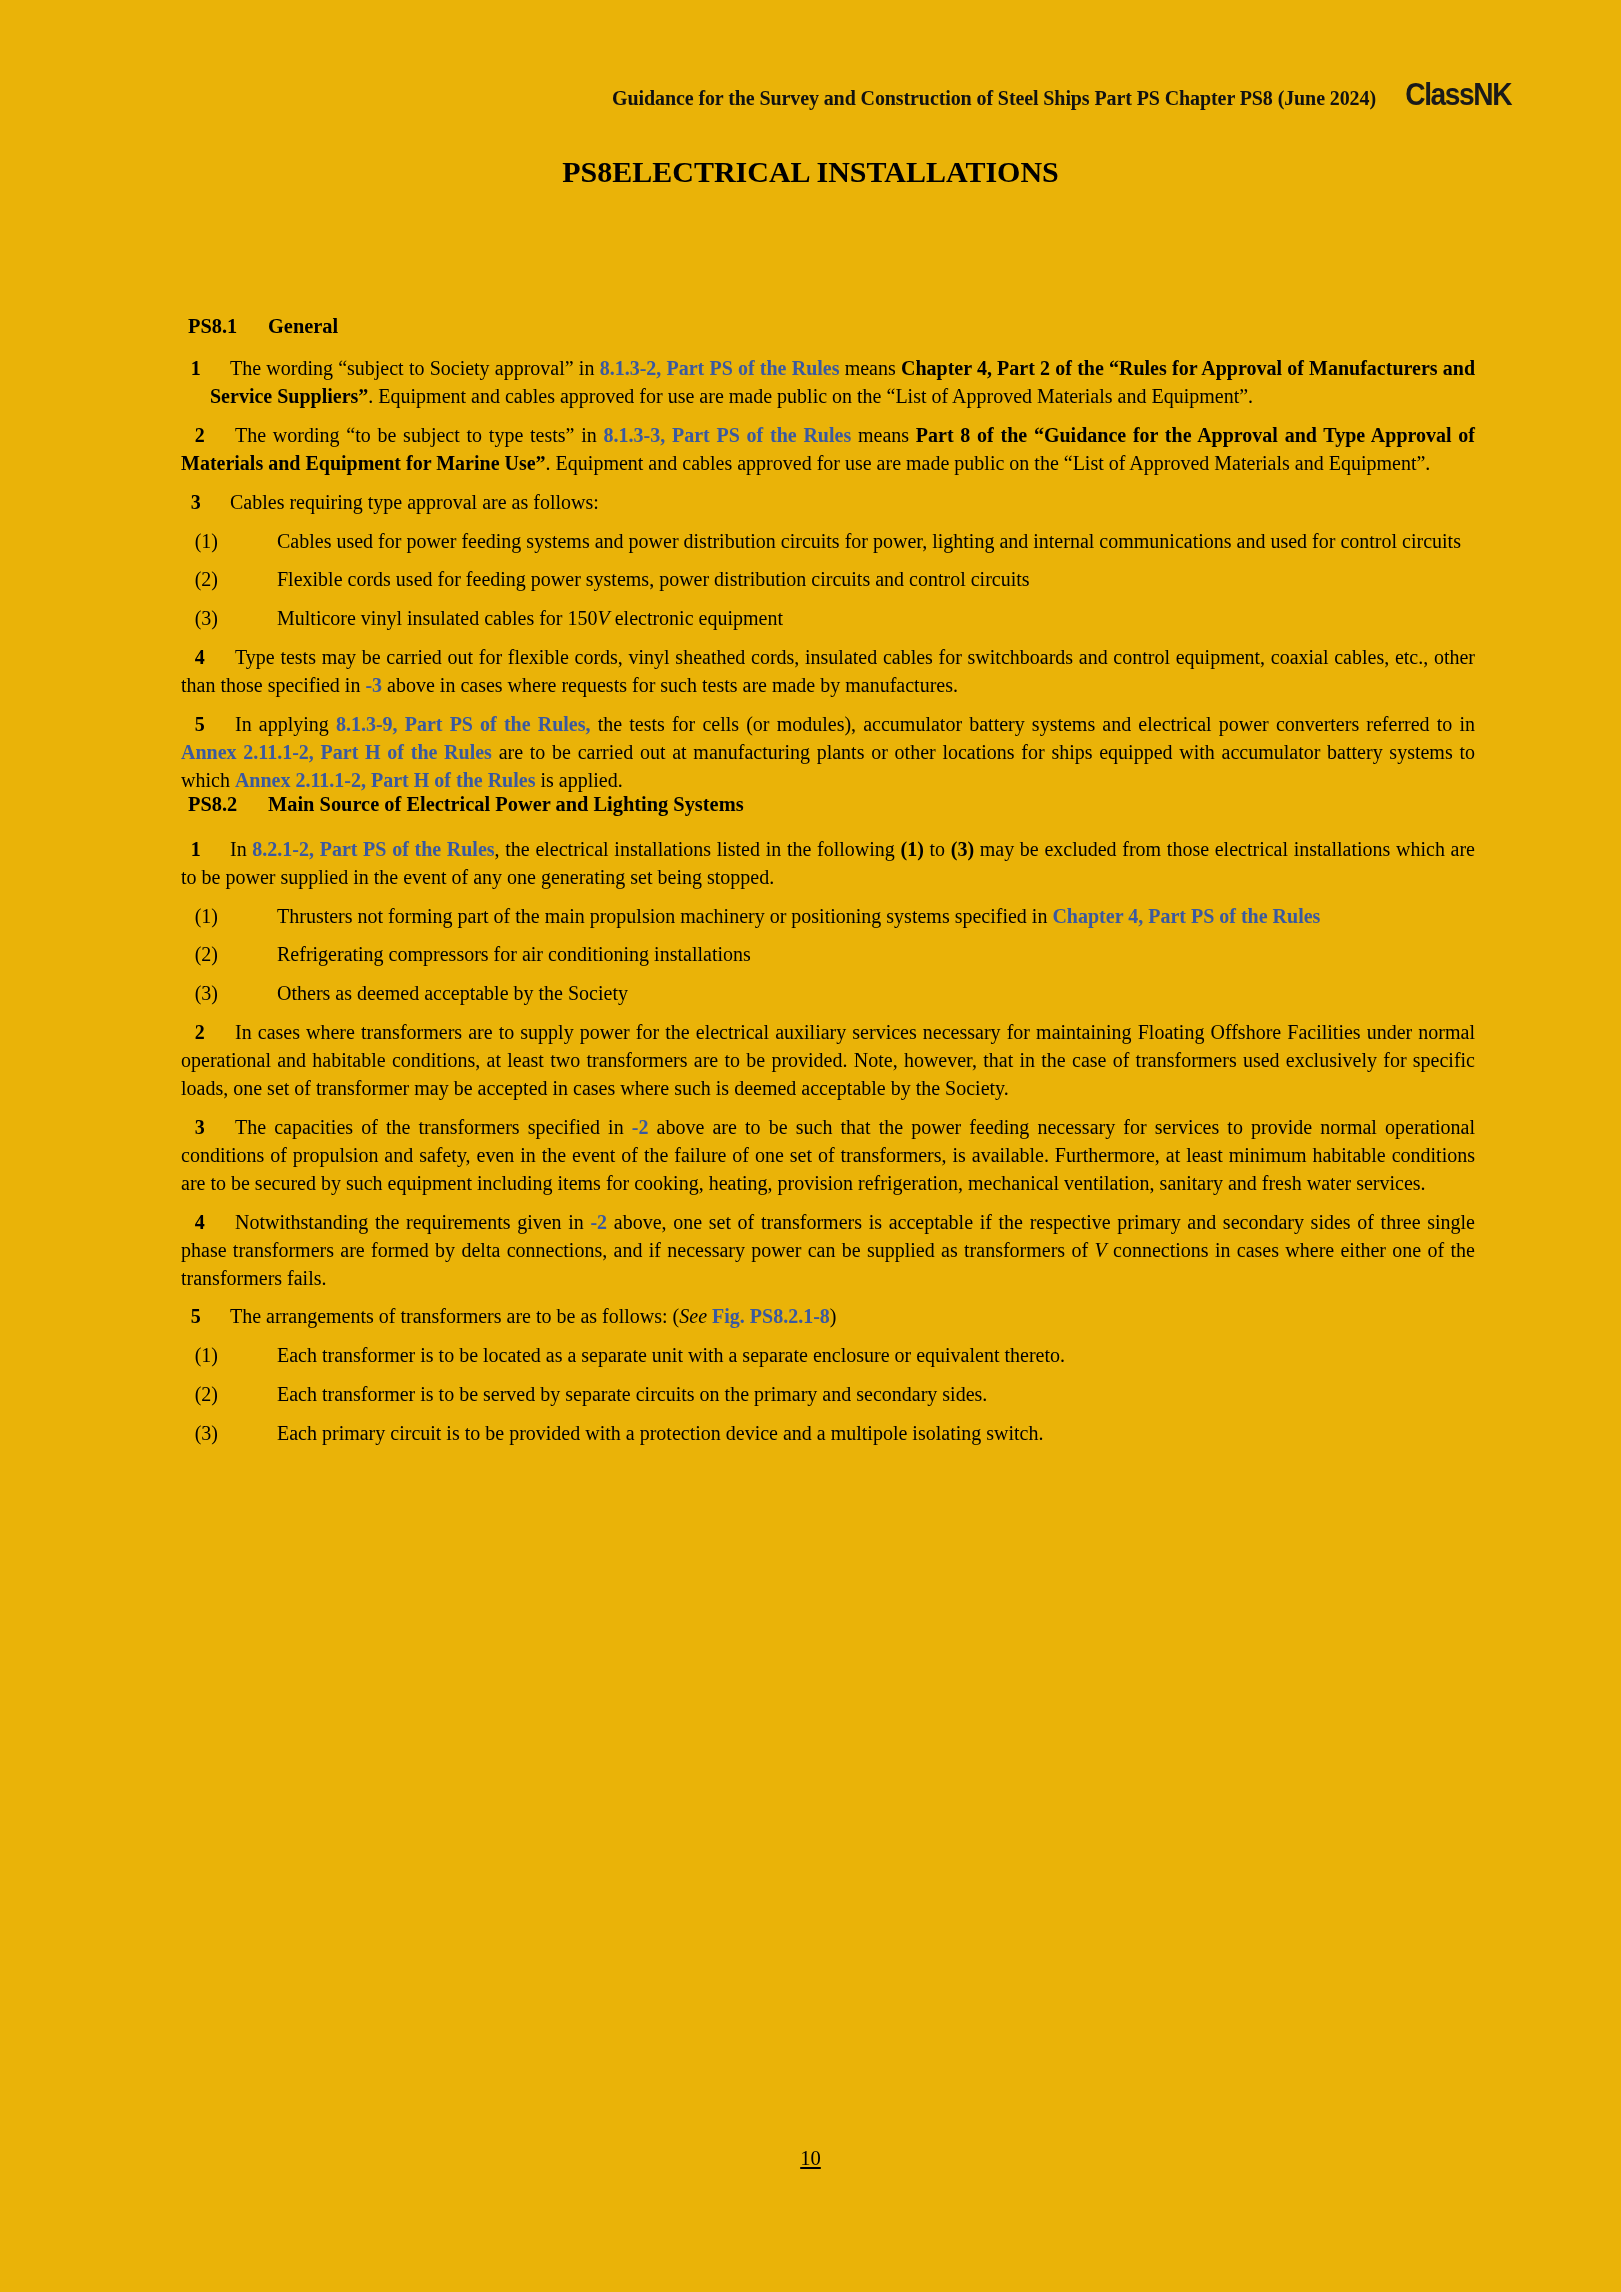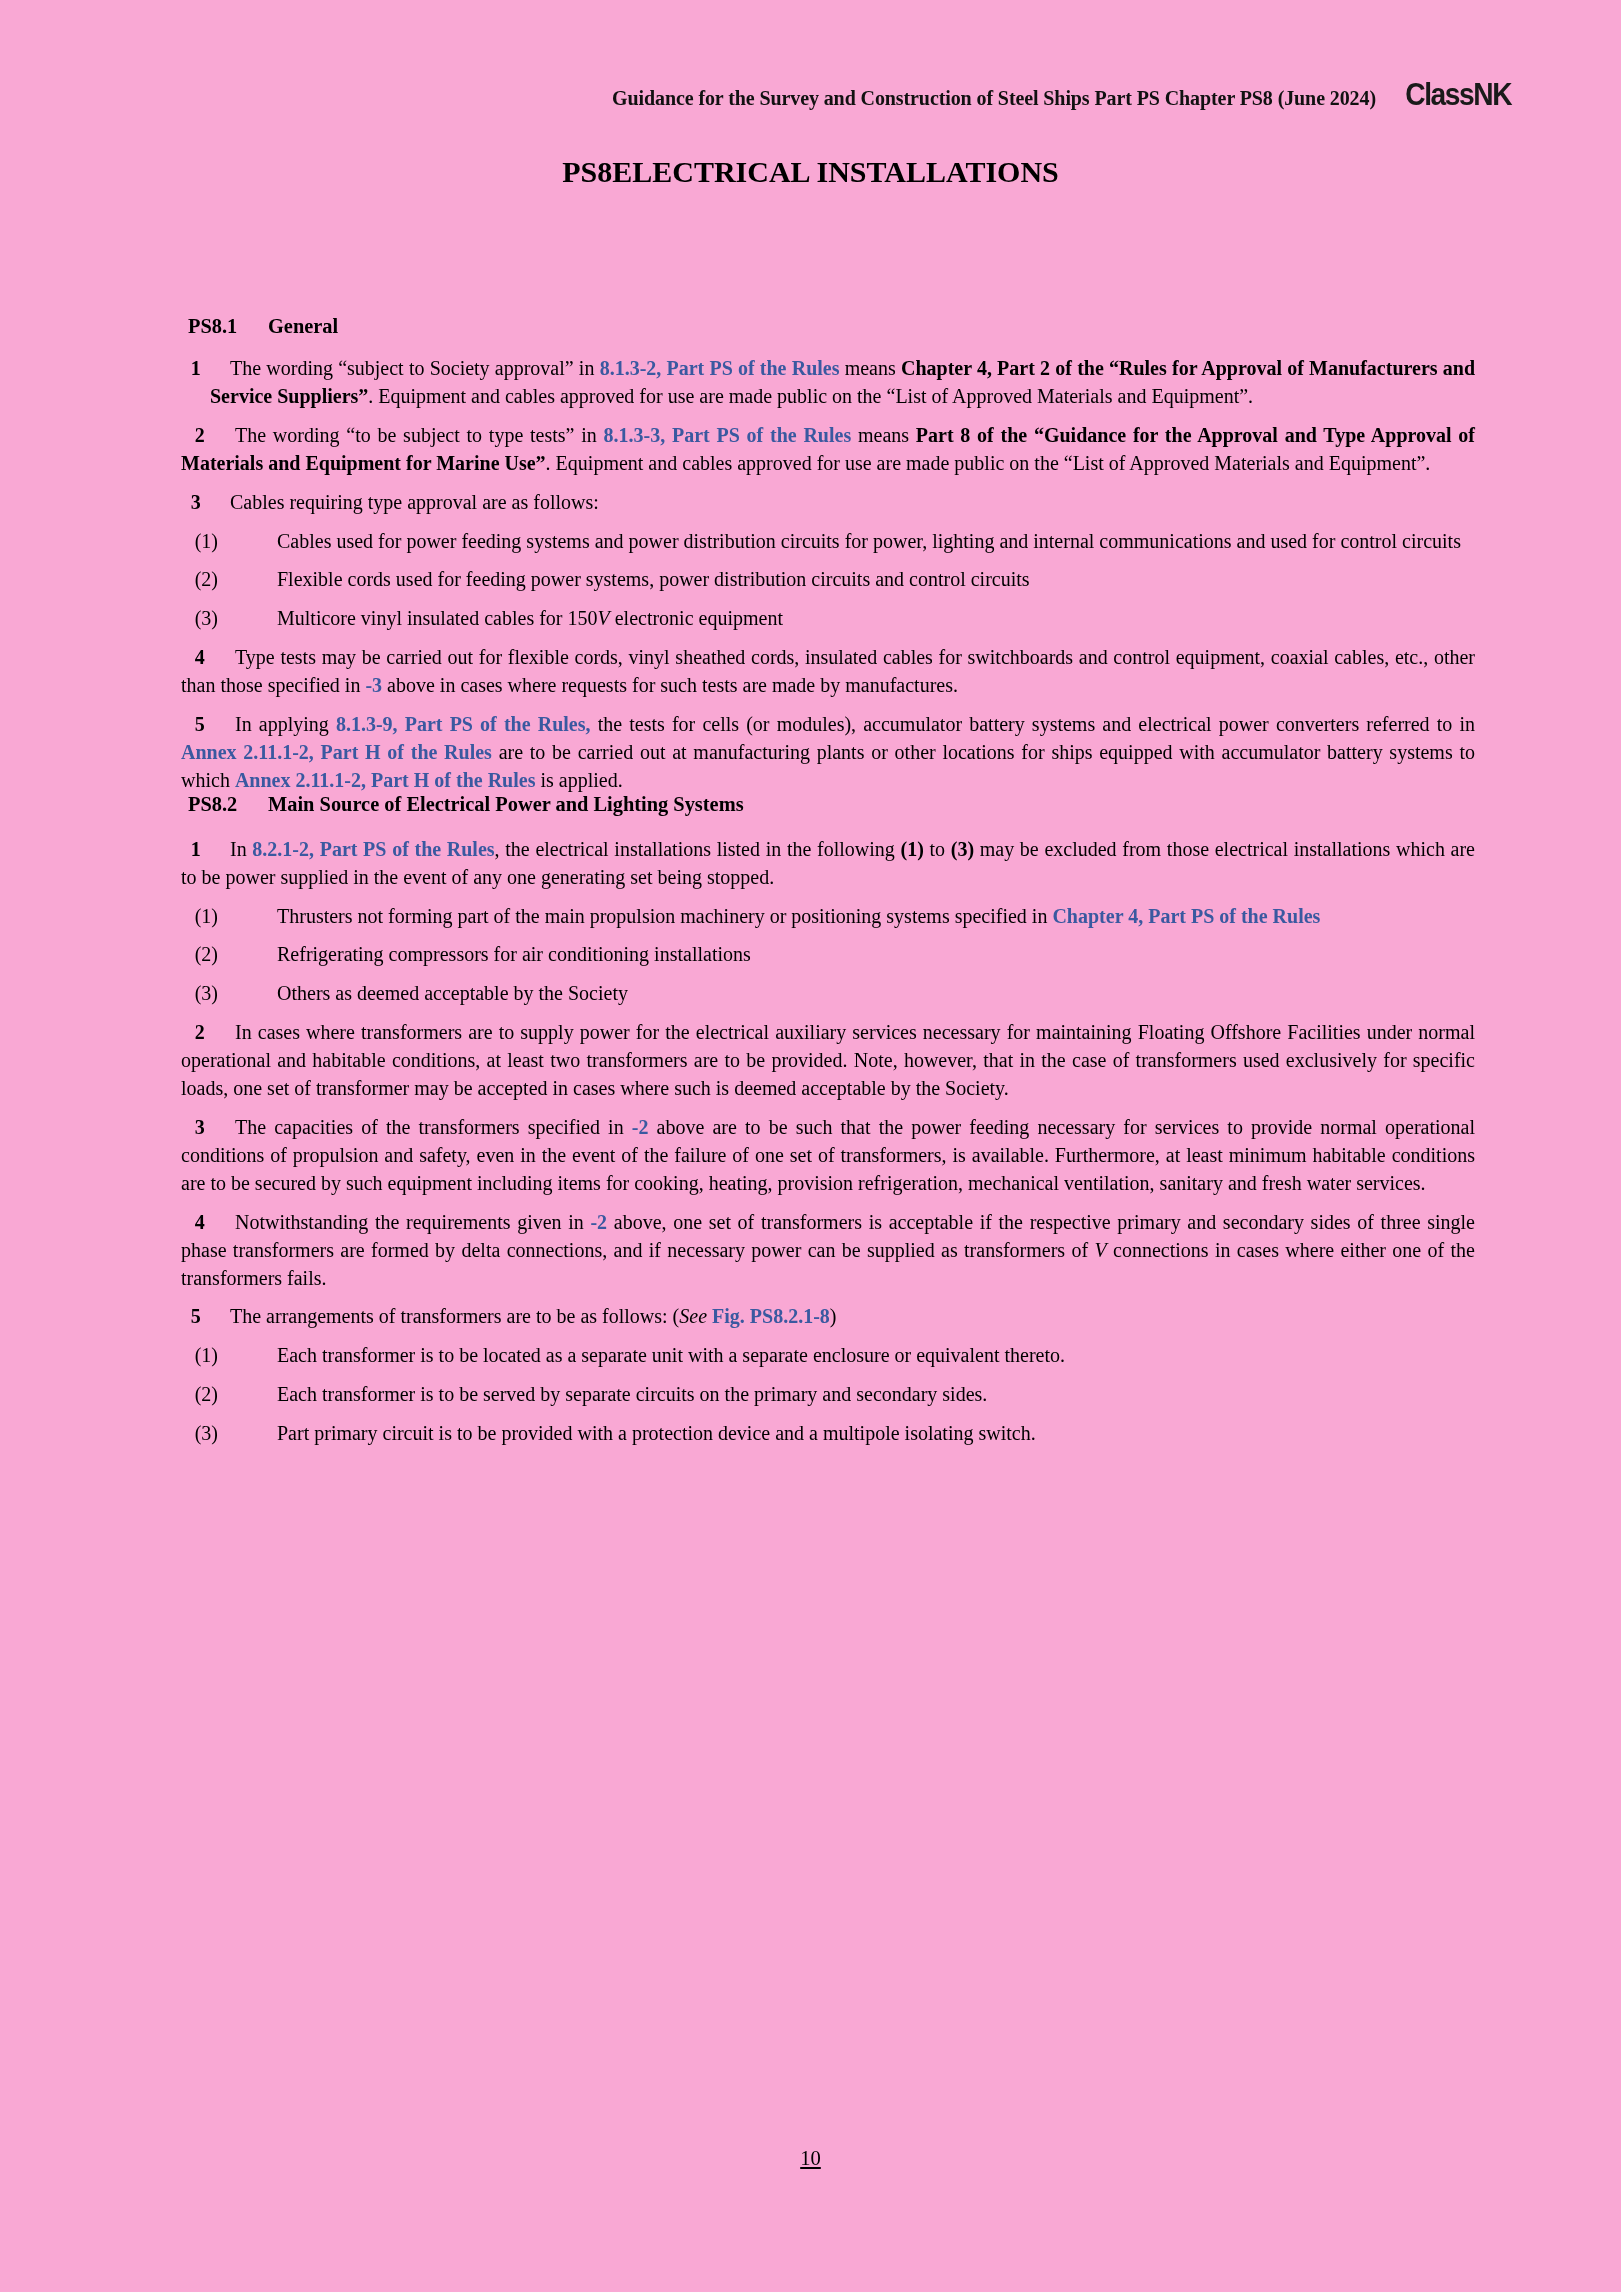--- a/index.html
+++ b/index.html
@@ -8,21 +8,21 @@
     background: #ffffff;
   }
   body {
     font-family: "Liberation Serif", "DejaVu Serif", serif;
     color: #000000;
   }
   .page {
     position: relative;
     width: 1621px;
     height: 2293px;
-    background: #f9a8d4;
+    background: #eab308;
     box-sizing: border-box;
     overflow: hidden;
   }
 
   
   .doc-header {
     position: absolute;
     top: 76px;
     left: 176px;
     right: 103px;
@@ -231,21 +231,21 @@
       <span class="pnum narrow">5</span><span>The arrangements of transformers are to be as follows: (</span><span class="ital">See</span><span> </span><span class="ref">Fig. PS8.2.1-8</span><span>)</span>
     </p>
 
     <p class="listitem">
       <span class="lmark"><span>(1)</span></span><span>Each transformer is to be located as a separate unit with a separate enclosure or equivalent thereto.</span>
     </p>
     <p class="listitem">
       <span class="lmark"><span>(2)</span></span><span>Each transformer is to be served by separate circuits on the primary and secondary sides.</span>
     </p>
     <p class="listitem">
-      <span class="lmark"><span>(3)</span></span><span>Part primary circuit is to be provided with a protection device and a multipole isolating switch.</span>
+      <span class="lmark"><span>(3)</span></span><span>Each primary circuit is to be provided with a protection device and a multipole isolating switch.</span>
     </p>
 
   </div>
 
   <div class="page-number">10</div>
 
 </div>
 
 
 </body></html>

